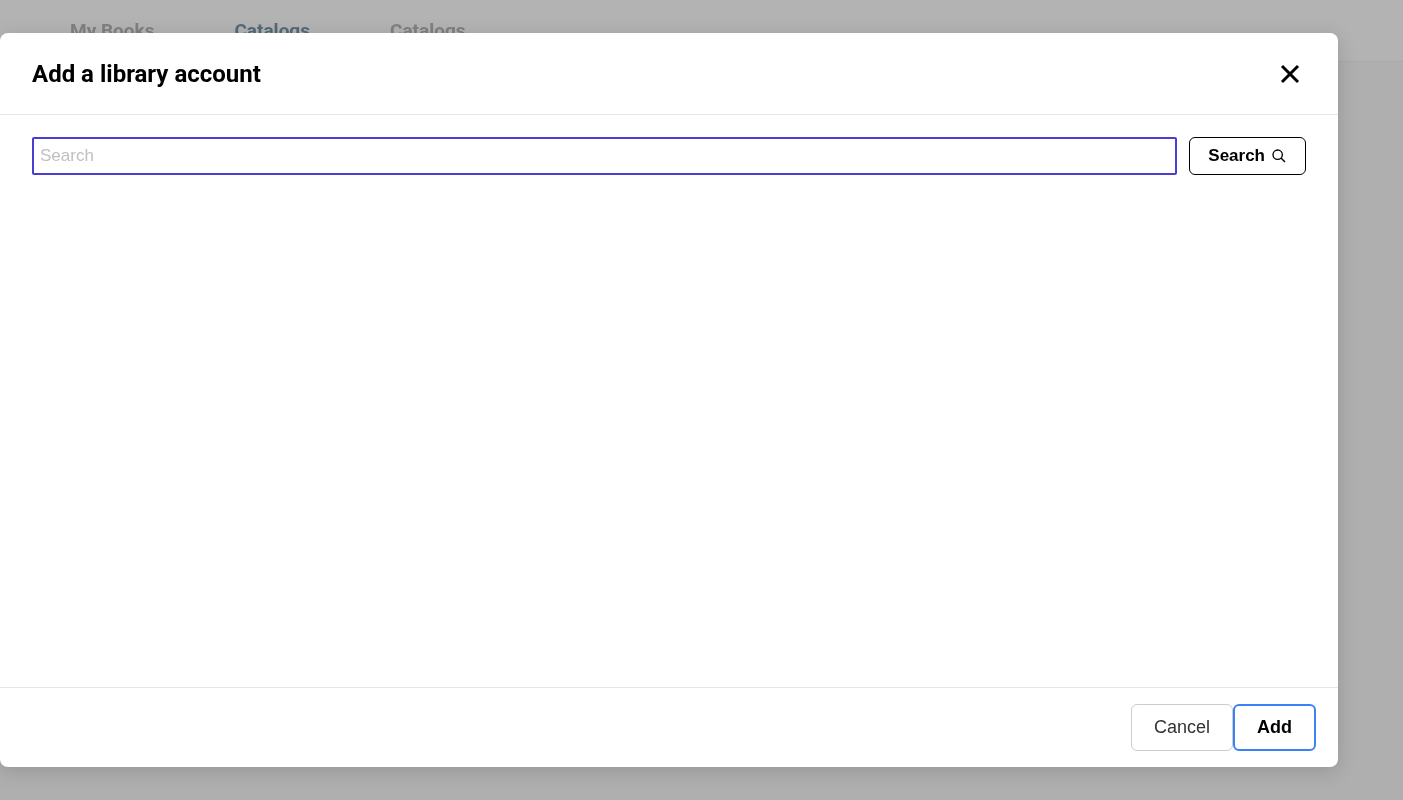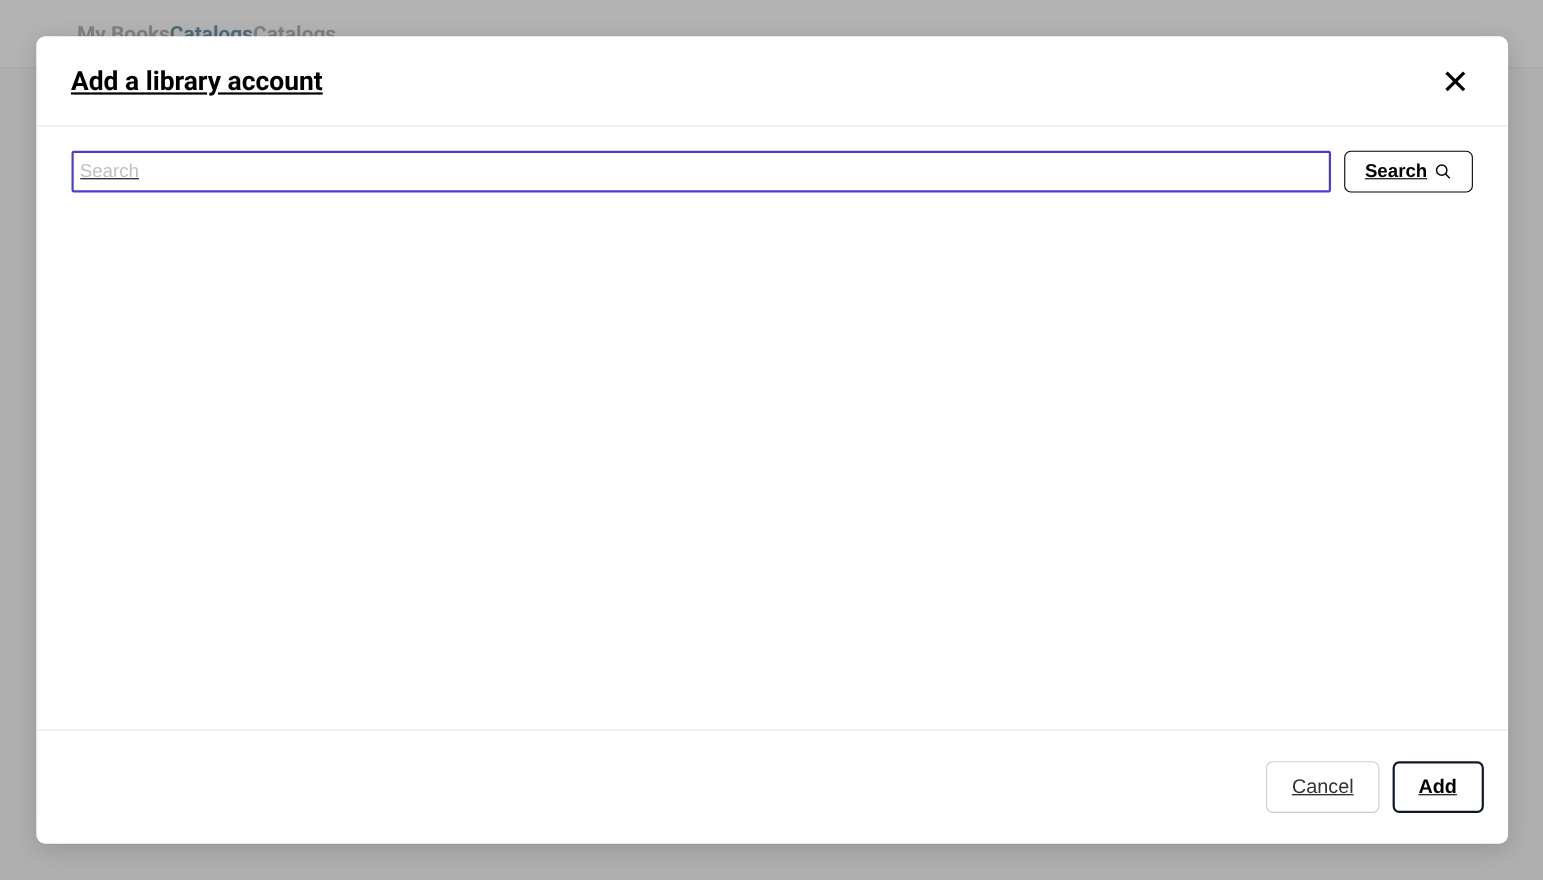--- a/index.html
+++ b/index.html
@@ -15,41 +15,41 @@
       overflow: hidden;
       position: relative;
     }
     .backdrop-header {
       height: 62px;
       background: #fff;
       border-bottom: 1px solid #e5e5e5;
       display: flex;
       align-items: center;
       padding: 0 70px;
+      gap: 80px;
     }
     .backdrop-tab {
       font-size: 19px;
       font-weight: 700;
       color: #808080;
     }
     .backdrop-tab.active {
       color: #0c4a6e;
     }
     .overlay {
       position: absolute;
       top: 0;
       left: 0;
       right: 0;
       bottom: 0;
       background: rgba(128, 128, 128, 0.6);
       display: flex;
       align-items: flex-start;
-      justify-content: center;
+      justify-content: flex-start;
       padding-top: 33px;
-      text-decoration: underline;
     }
     .modal {
       background: #fff;
       width: 1338px;
       height: 734px;
       border-radius: 8px;
       display: flex;
       flex-direction: column;
       box-shadow: 0 4px 20px rgba(0,0,0,0.15);
     }
@@ -116,39 +116,39 @@
     }
     .search-btn svg {
       width: 16px;
       height: 16px;
       stroke: #000;
       stroke-width: 2;
       fill: none;
     }
     .modal-footer {
       border-top: 1px solid #e5e5e5;
-      padding: 28px 22px;
+      padding: 16px 22px;
       display: flex;
       justify-content: flex-end;
-      gap: 12px;
+      gap: 0;
     }
     .btn {
       padding: 11px 22px;
       border-radius: 6px;
       font-size: 18px;
       font-weight: 500;
       cursor: pointer;
       background: #fff;
     }
     .btn-cancel {
       border: 1px solid #ccc;
       color: #333;
     }
     .btn-add {
-      border: 2px solid #0f172a;
+      border: 2px solid #3b82f6;
       color: #000;
       font-weight: 700;
     }
   </style>
 </head>
 <body>
 
 <div class="backdrop-header">
   <span class="backdrop-tab">My Books</span>
   <span class="backdrop-tab active">Catalogs</span>

